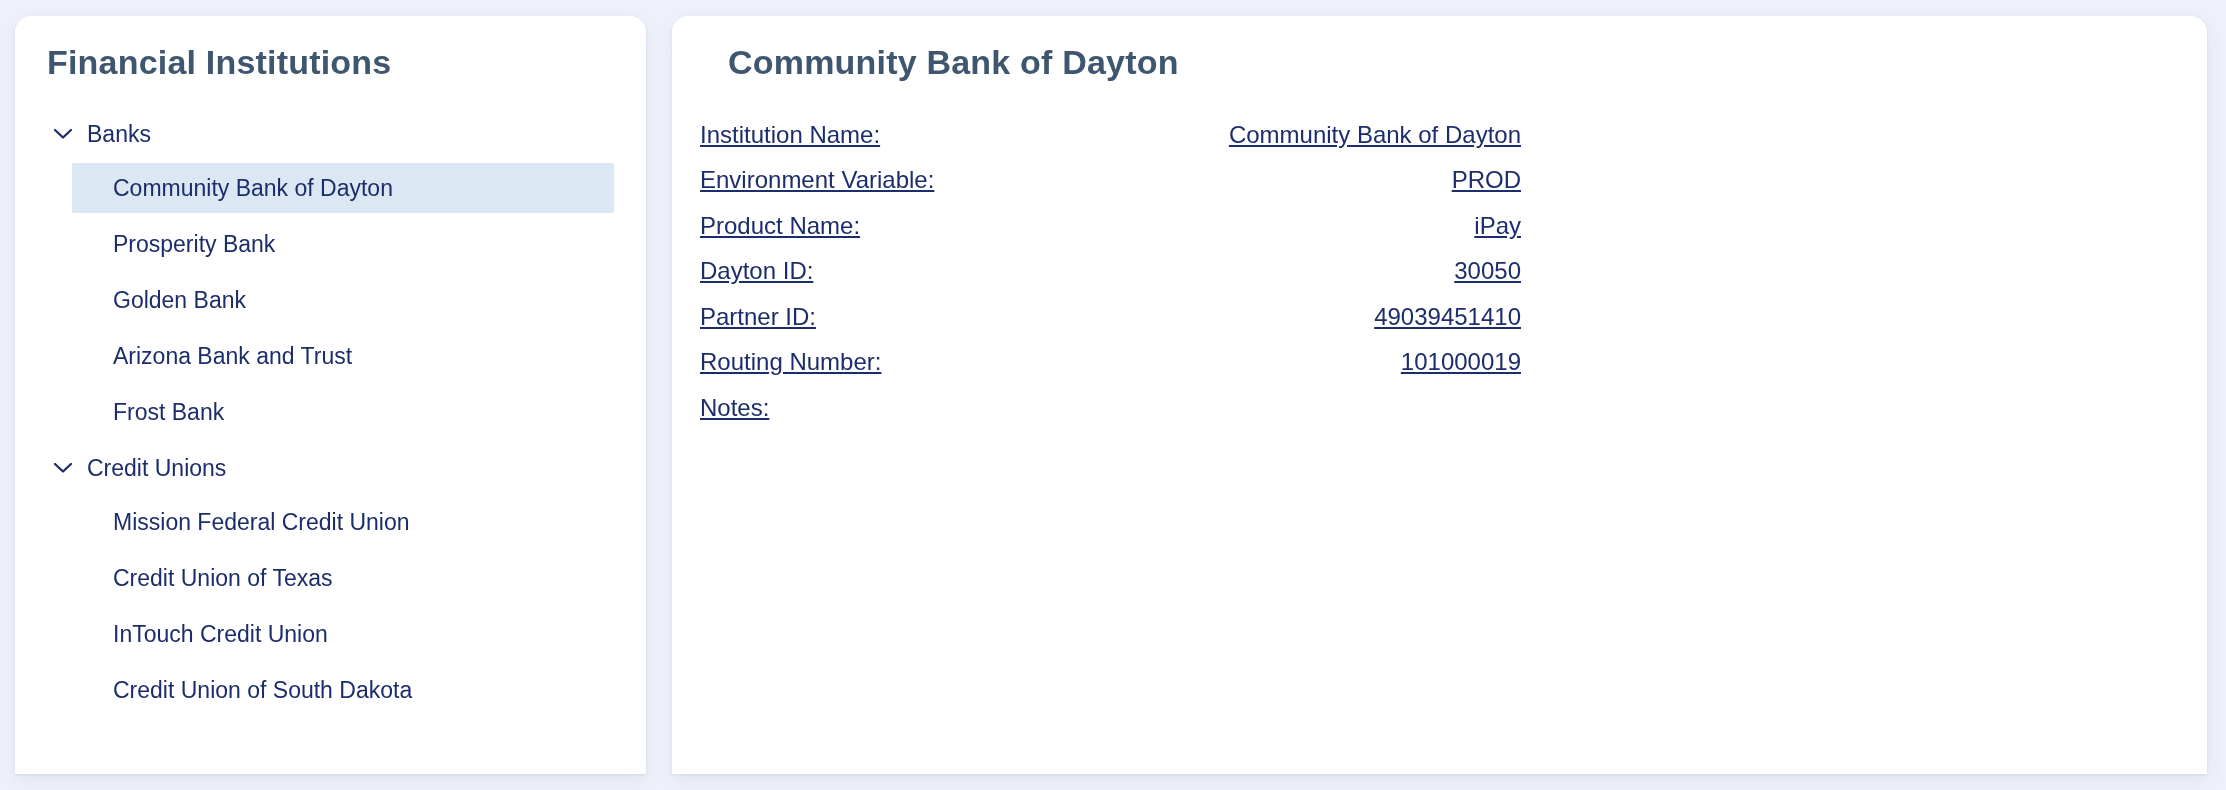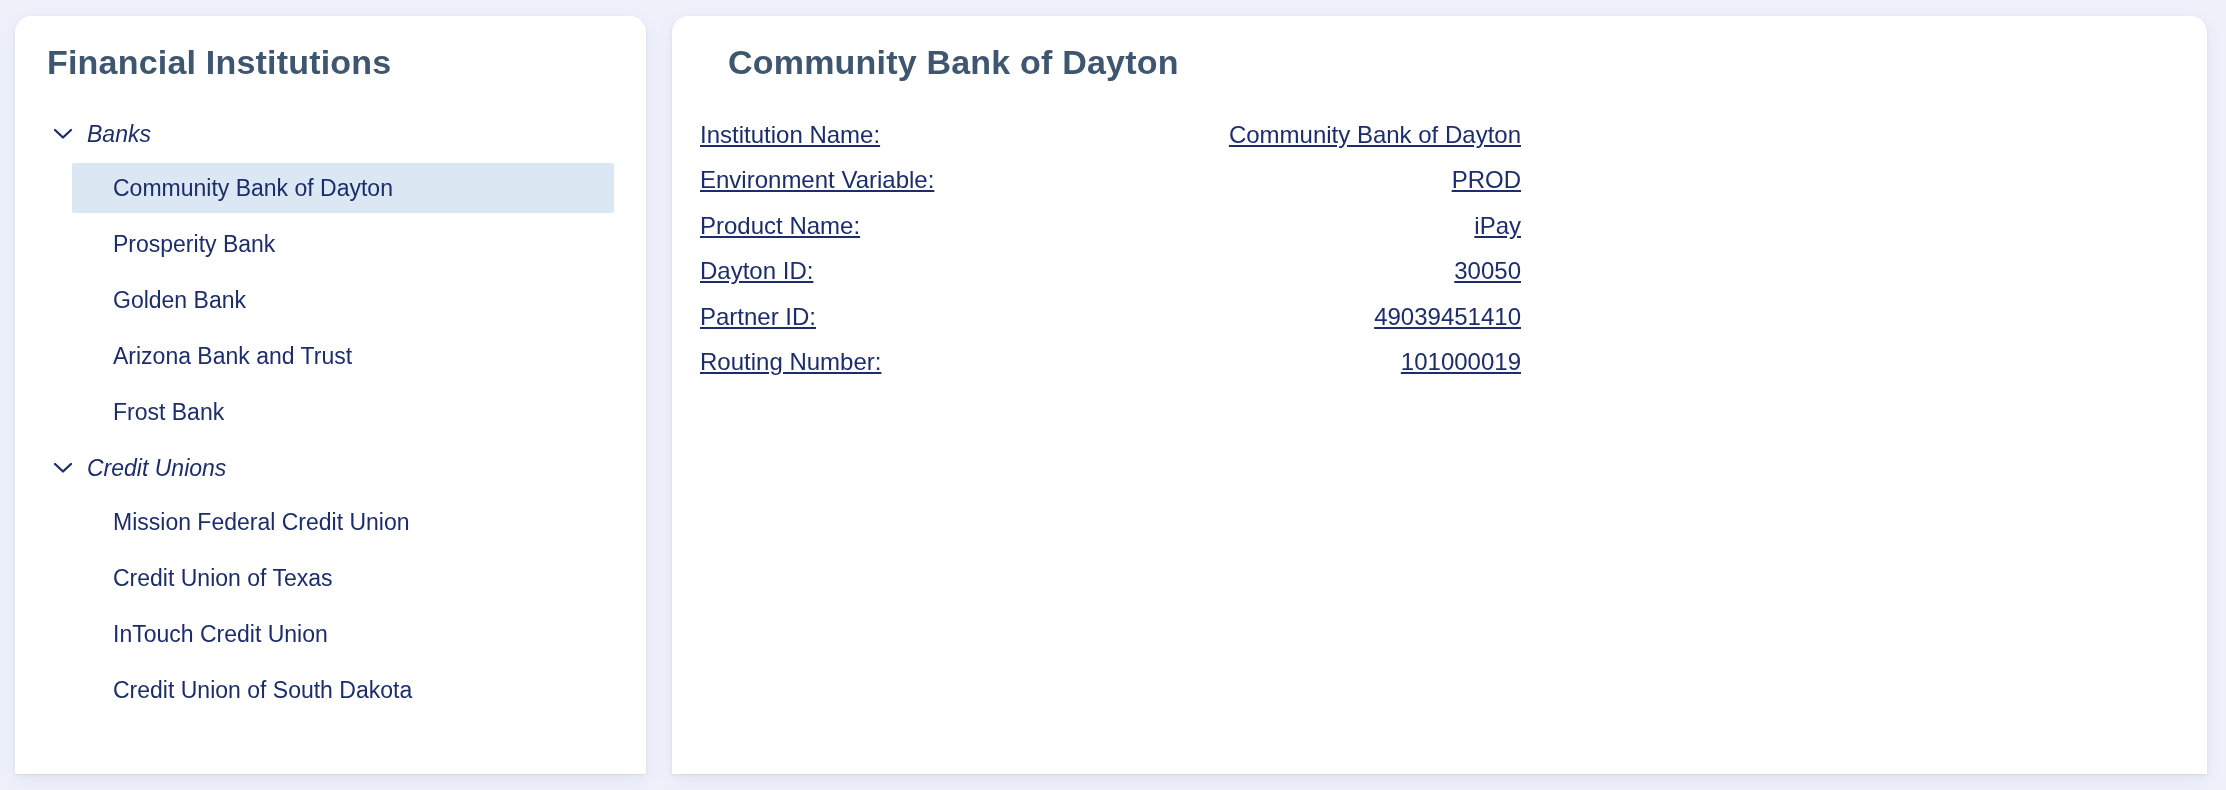--- a/index.html
+++ b/index.html
@@ -31,21 +31,20 @@
     margin:0 0 0 32px;
     font-size:34px;font-weight:700;line-height:1;
     color:var(--title-text);letter-spacing:.2px;
   }
   .detail-panel .panel-title{margin-left:28px;}
   .tree{margin-top:30px;padding:0 32px 0 38px;}
   .group-row{
     height:50px;display:flex;align-items:center;gap:14px;
     margin:5px 0 4px 0;cursor:pointer;
     font-size:23px;
-    font-style:italic;
   }
   .chevron{flex:none;display:inline-flex;align-items:center;color:var(--body-text);}
   .tree-item{
     height:50px;display:flex;align-items:center;
     margin:0 0 6px 19px;padding-left:41px;
     border-radius:2px;font-size:23px;cursor:pointer;
   }
   .tree-item.selected{background:var(--selected-bg);}
   .detail-panel{flex:1;padding:29px 0 0 28px;}
   .fields{margin-top:33px;width:821px;text-decoration:underline;}
@@ -147,16 +146,20 @@
   <div class="field-row">
     <span class="field-label">Partner ID:</span>
     <span class="field-value">49039451410</span>
   </div>
 
   <div class="field-row">
     <span class="field-label">Routing Number:</span>
     <span class="field-value">101000019</span>
   </div>
 
+  <div class="field-row">
+    <span class="field-label">Notes:</span>
+    <span class="field-value"></span>
+  </div>
 </div>
   </section>
 
 </div>
 
 </body></html>

